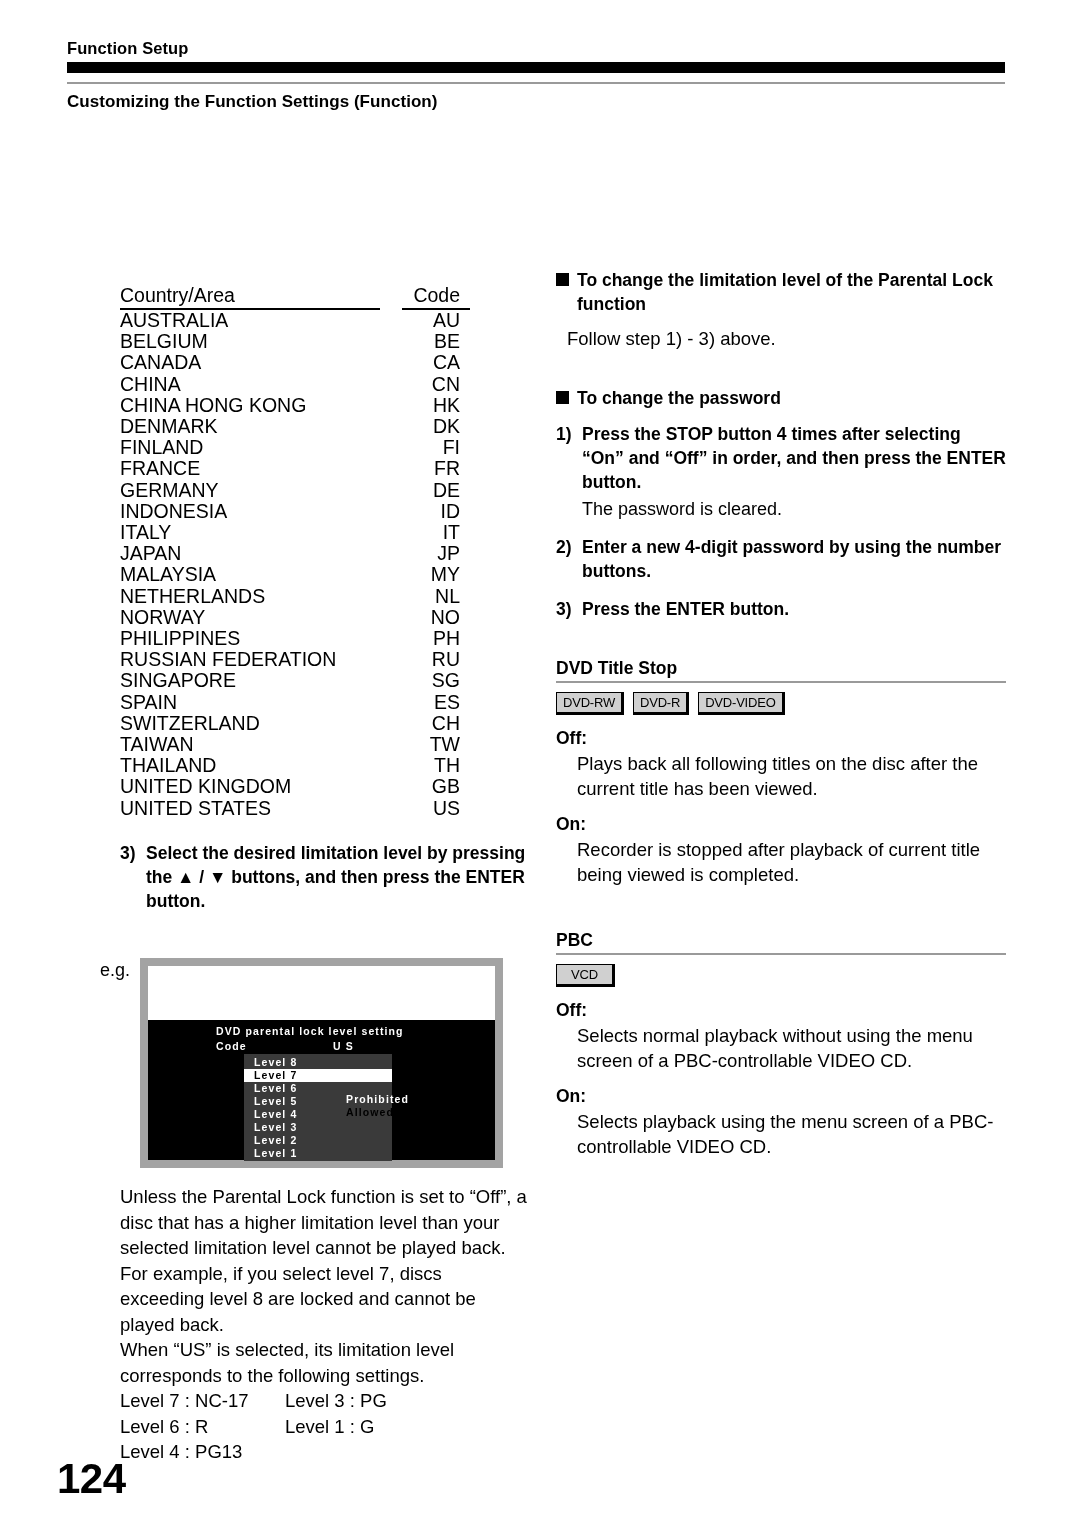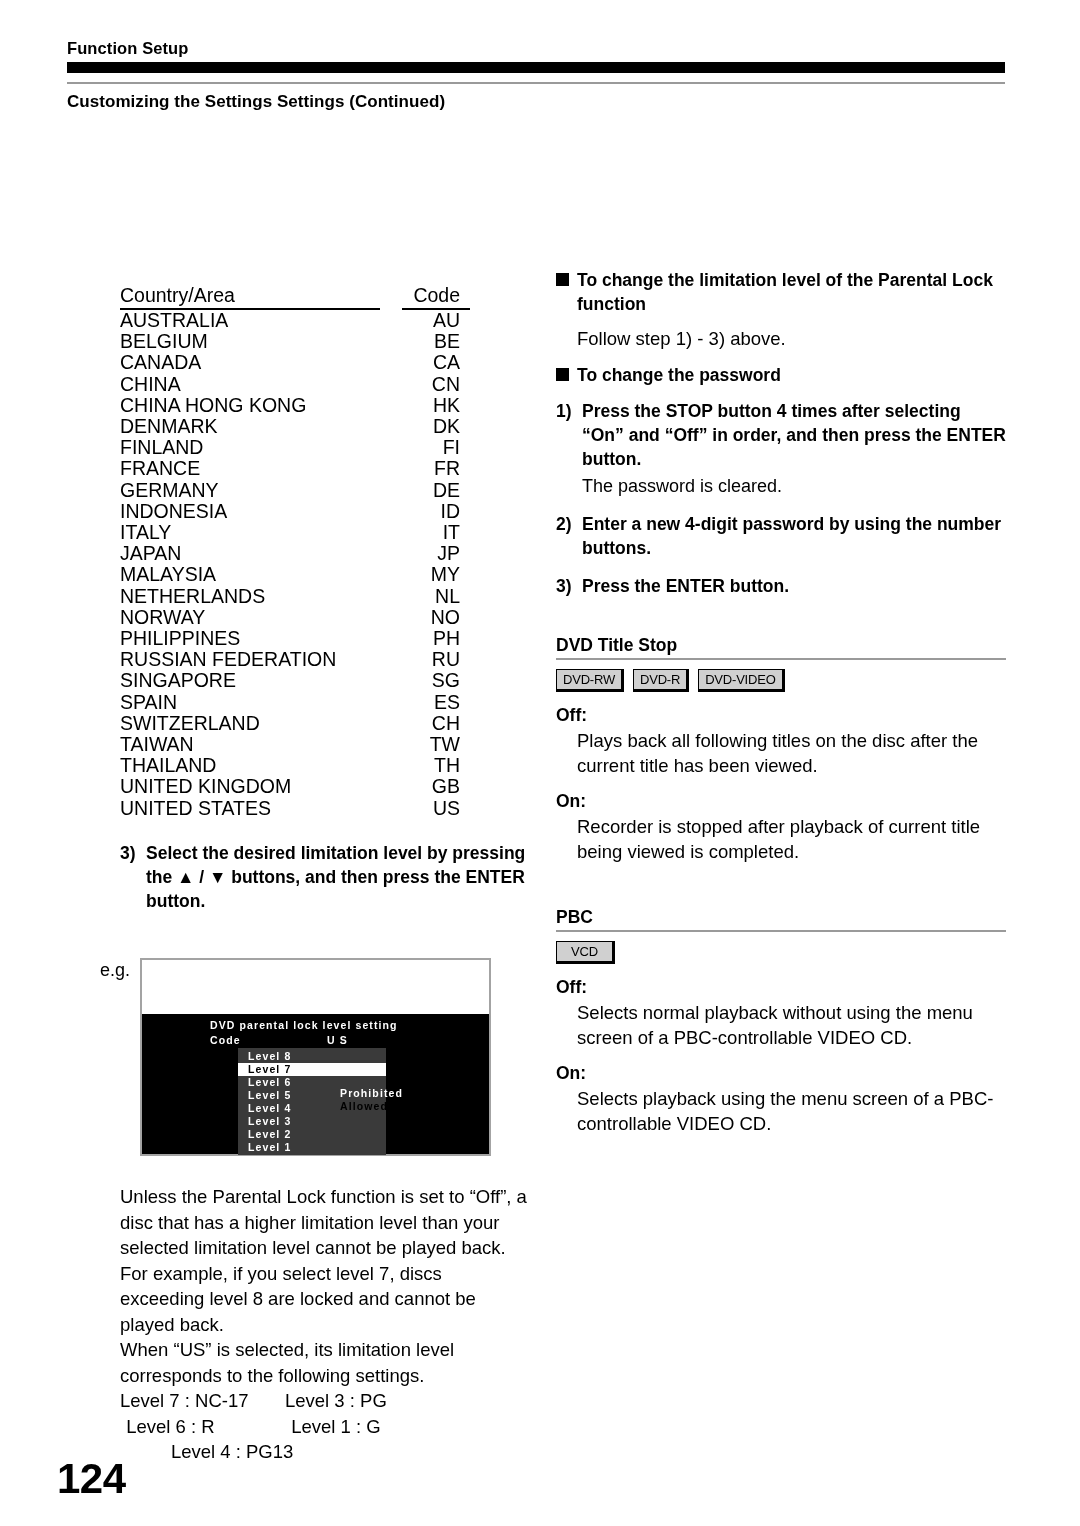--- a/index.html
+++ b/index.html
@@ -129,21 +129,21 @@
     align-items: flex-start;
   }
   .eg-label {
     font-size: 18px;
     line-height: 20px;
     padding-right: 10px;
     padding-top: 2px;
   }
   .screen-box {
     width: 347px;
-    border: 2px solid #a3a3a3;
+    border: 8px solid #a3a3a3;
     background: #ffffff;
   }
   .screen-top-blank {
     height: 54px;
     background: #ffffff;
   }
   .screen-body {
     background: #000000;
     position: relative;
     height: 140px;
@@ -201,21 +201,21 @@
     width: 410px;
     font-size: 18.5px;
     line-height: 25.5px;
   }
   .level-legend {
     position: absolute;
     left: 120px;
     font-size: 18.5px;
     line-height: 25.5px;
   }
-  .level-legend .ll-row { display: flex; justify-content: center; }
+  .level-legend .ll-row { display: flex; }
   .level-legend .ll-a { width: 165px; flex: 0 0 165px; }
 
   
   .bullet-head {
     display: flex;
     font-weight: bold;
     font-size: 17.5px;
     line-height: 24px;
     margin-bottom: 0;
   }
@@ -224,21 +224,21 @@
     height: 13px;
     background: #000;
     flex: 0 0 13px;
     margin-top: 5px;
     margin-right: 8px;
   }
   .bullet-text { flex: 1 1 auto; }
   .plain-indent {
     font-size: 18.5px;
     line-height: 25px;
-    margin-left: 21px;
+    margin-left: 11px;
     margin-top: 10px;
   }
 
   .section-title {
     font-size: 17.5px;
     font-weight: bold;
     line-height: 22px;
   }
   .section-rule {
     height: 2px;
@@ -291,21 +291,21 @@
     line-height: 48px;
   }
 </style>
 </head>
 <body>
 
 <div class="page-header">
   <div class="header-title">Function Setup</div>
   <div class="header-rule-black"></div>
   <div class="header-rule-gray"></div>
-  <div class="header-subtitle">Customizing the Settings Settings (Continued)</div>
+  <div class="header-subtitle">Customizing the Function Settings (Function)</div>
 </div>
 
 <div class="col-left">
 
   <table class="country-table">
     <thead>
       <tr>
         <th>Country/Area</th>
         <th class="spacer-col"></th>
         <th class="code-col">Code</th>
@@ -506,21 +506,21 @@
 </div>
 
 <div class="col-right">
 
   <div class="bullet-head">
     <span class="bullet-sq"></span>
     <span class="bullet-text">To change the limitation level of the Parental Lock function</span>
   </div>
   <div class="plain-indent">Follow step 1) - 3) above.</div>
 
-  <div class="bullet-head" style="margin-top:12px;">
+  <div class="bullet-head" style="margin-top:35px;">
     <span class="bullet-sq"></span>
     <span class="bullet-text">To change the password</span>
   </div>
 
   <div class="step" style="margin-top:12px;">
     <div class="step-num">1)</div>
     <div class="step-body">Press the STOP button 4 times after selecting “On” and “Off” in order, and then press the ENTER button.</div>
   </div>
   <div class="step-note">The password is cleared.</div>
 

